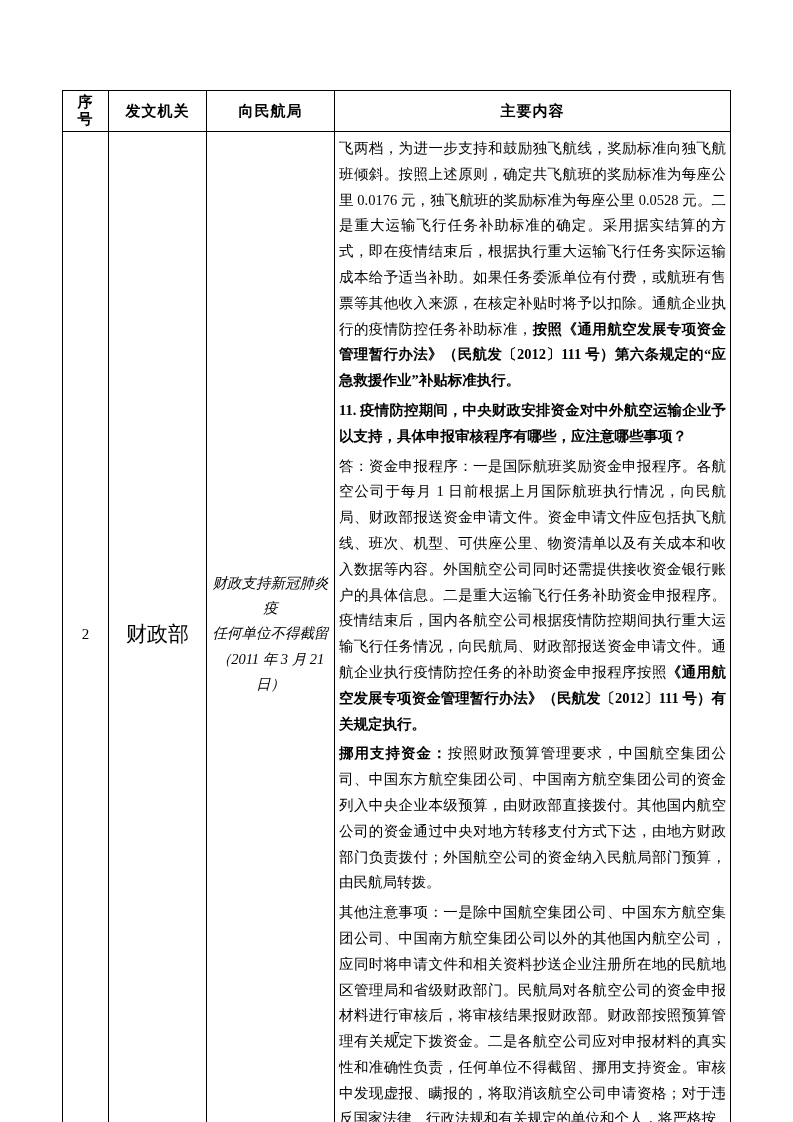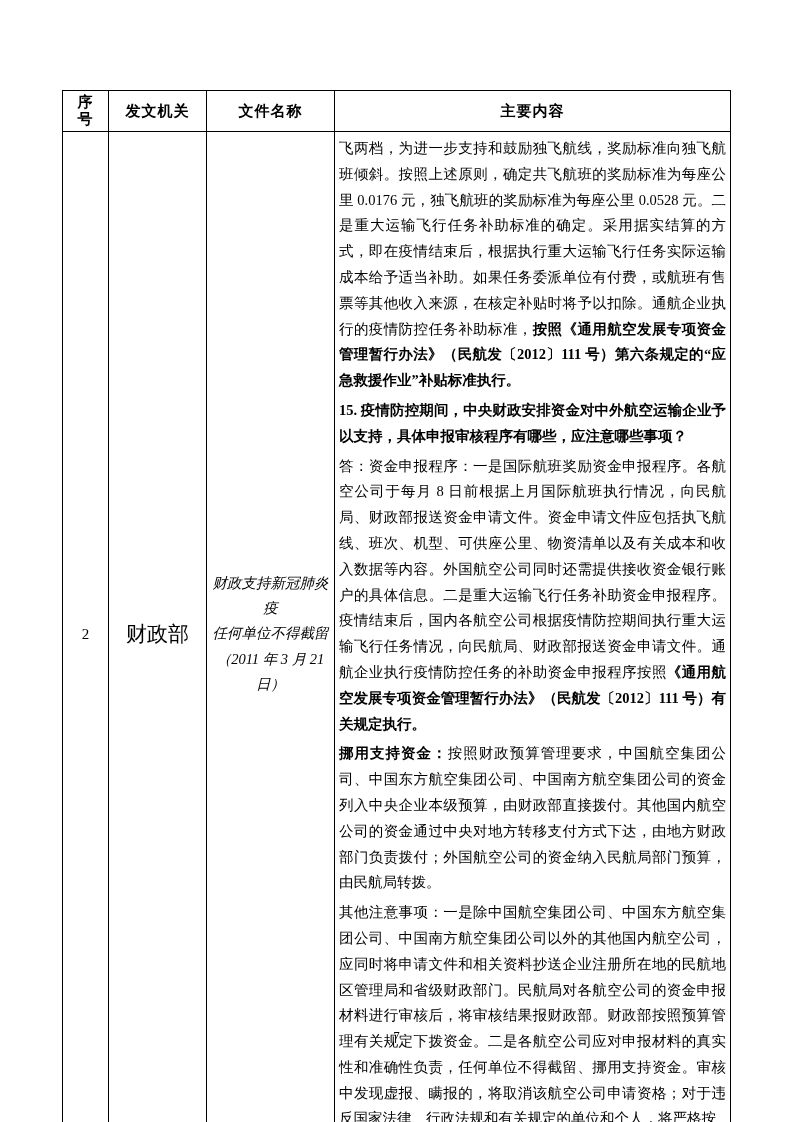--- a/index.html
+++ b/index.html
@@ -103,37 +103,37 @@
       <col class="col-doc">
       <col class="col-main">
     </colgroup>
     <thead>
       <tr>
         <th class="hdr-seq">
           <div>序</div>
           <div>号</div>
         </th>
         <th>发文机关</th>
-        <th>文件名称</th>
+        <th>向民航局</th>
         <th>主要内容</th>
       </tr>
     </thead>
     <tbody>
       <tr>
         <td class="cell-seq">2</td>
         <td class="cell-org">财政部</td>
         <td class="cell-doc">
           <div>财政支持新冠肺炎疫</div>
           <div>任何单位不得截留</div>
           <div>（2011 年 3 月 21 日）</div>
         </td>
         <td class="cell-main">
           <p><span>飞两档，为进一步支持和鼓励独飞航线，奖励标准向独飞航班倾斜。按照上述原则，确定共飞航班的奖励标准为每座公里 0.0176 元，独飞航班的奖励标准为每座公里 0.0528 元。二是重大运输飞行任务补助标准的确定。采用据实结算的方式，即在疫情结束后，根据执行重大运输飞行任务实际运输成本给予适当补助。如果任务委派单位有付费，或航班有售票等其他收入来源，在核定补贴时将予以扣除。通航企业执行的疫情防控任务补助标准，</span><span class="bold">按照《通用航空发展专项资金管理暂行办法》（民航发〔2012〕111 号）第六条规定的“应急救援作业”补贴标准执行。</span></p>
-          <p class="bold">15. 疫情防控期间，中央财政安排资金对中外航空运输企业予以支持，具体申报审核程序有哪些，应注意哪些事项？</p>
-          <p><span>答：资金申报程序：一是国际航班奖励资金申报程序。各航空公司于每月 8 日前根据上月国际航班执行情况，向民航局、财政部报送资金申请文件。资金申请文件应包括执飞航线、班次、机型、可供座公里、物资清单以及有关成本和收入数据等内容。外国航空公司同时还需提供接收资金银行账户的具体信息。二是重大运输飞行任务补助资金申报程序。疫情结束后，国内各航空公司根据疫情防控期间执行重大运输飞行任务情况，向民航局、财政部报送资金申请文件。通航企业执行疫情防控任务的补助资金申报程序按照</span><span class="bold">《通用航空发展专项资金管理暂行办法》（民航发〔2012〕111 号）有关规定执行。</span></p>
+          <p class="bold">11. 疫情防控期间，中央财政安排资金对中外航空运输企业予以支持，具体申报审核程序有哪些，应注意哪些事项？</p>
+          <p><span>答：资金申报程序：一是国际航班奖励资金申报程序。各航空公司于每月 1 日前根据上月国际航班执行情况，向民航局、财政部报送资金申请文件。资金申请文件应包括执飞航线、班次、机型、可供座公里、物资清单以及有关成本和收入数据等内容。外国航空公司同时还需提供接收资金银行账户的具体信息。二是重大运输飞行任务补助资金申报程序。疫情结束后，国内各航空公司根据疫情防控期间执行重大运输飞行任务情况，向民航局、财政部报送资金申请文件。通航企业执行疫情防控任务的补助资金申报程序按照</span><span class="bold">《通用航空发展专项资金管理暂行办法》（民航发〔2012〕111 号）有关规定执行。</span></p>
           <p><span class="bold">挪用支持资金：</span><span>按照财政预算管理要求，中国航空集团公司、中国东方航空集团公司、中国南方航空集团公司的资金列入中央企业本级预算，由财政部直接拨付。其他国内航空公司的资金通过中央对地方转移支付方式下达，由地方财政部门负责拨付；外国航空公司的资金纳入民航局部门预算，由民航局转拨。</span></p>
           <p>其他注意事项：一是除中国航空集团公司、中国东方航空集团公司、中国南方航空集团公司以外的其他国内航空公司，应同时将申请文件和相关资料抄送企业注册所在地的民航地区管理局和省级财政部门。民航局对各航空公司的资金申报材料进行审核后，将审核结果报财政部。财政部按照预算管理有关规定下拨资金。二是各航空公司应对申报材料的真实性和准确性负责，任何单位不得截留、挪用支持资金。审核中发现虚报、瞒报的，将取消该航空公司申请资格；对于违反国家法律、行政法规和有关规定的单位和个人，将严格按</p>
         </td>
       </tr>
     </tbody>
   </table>
 
   <div class="page-number">7</div>
 </div>
 

